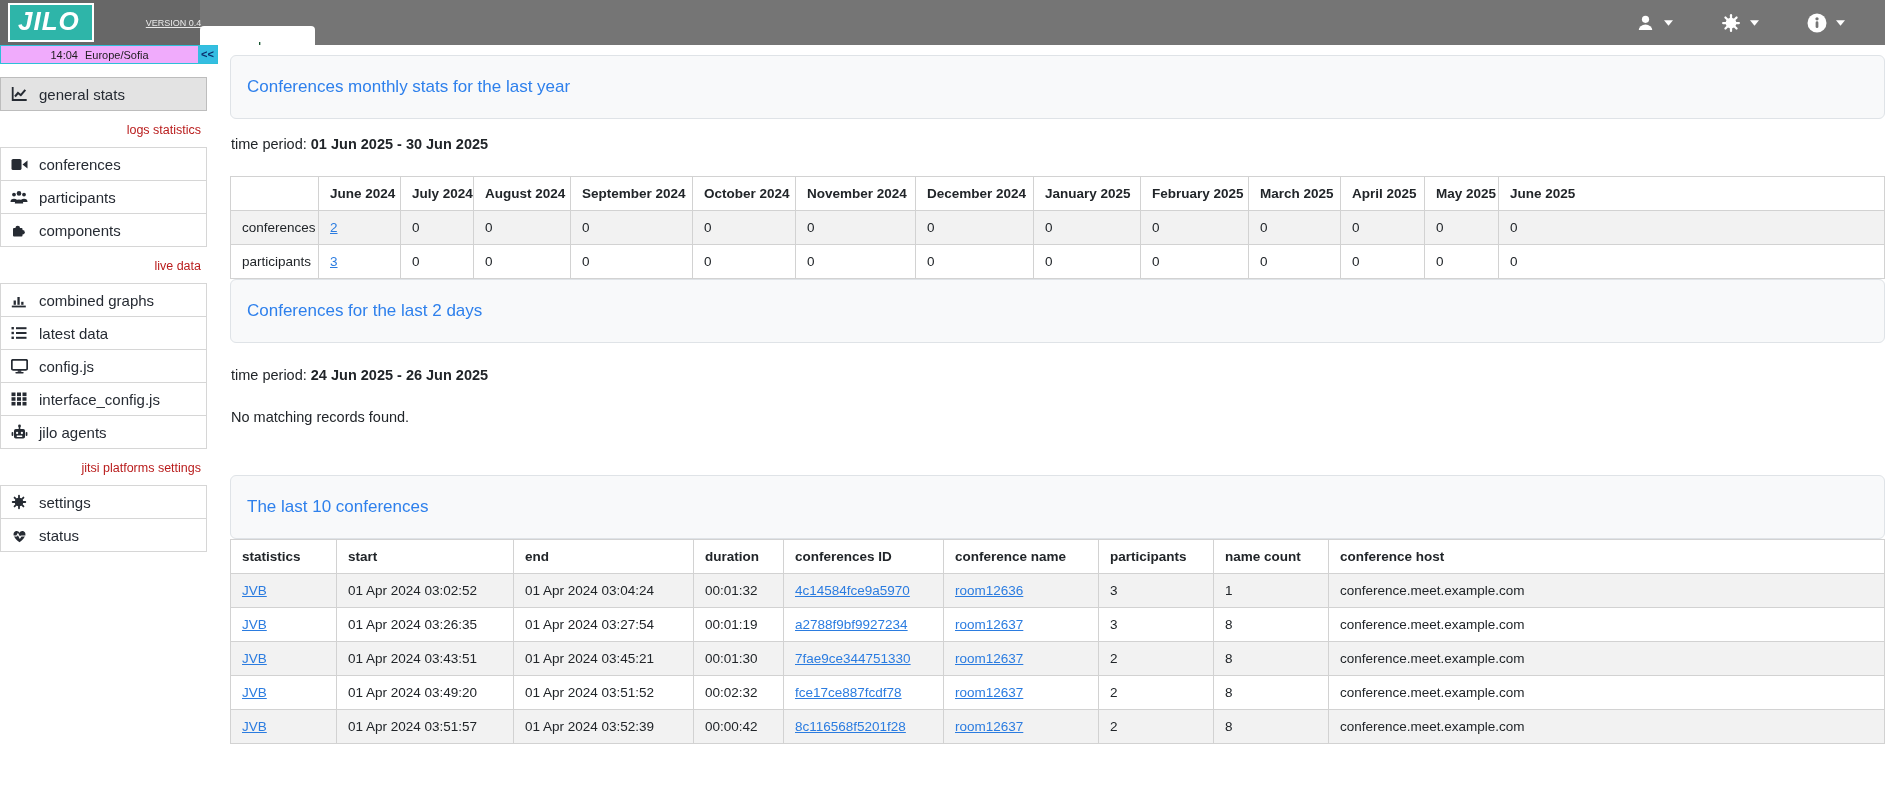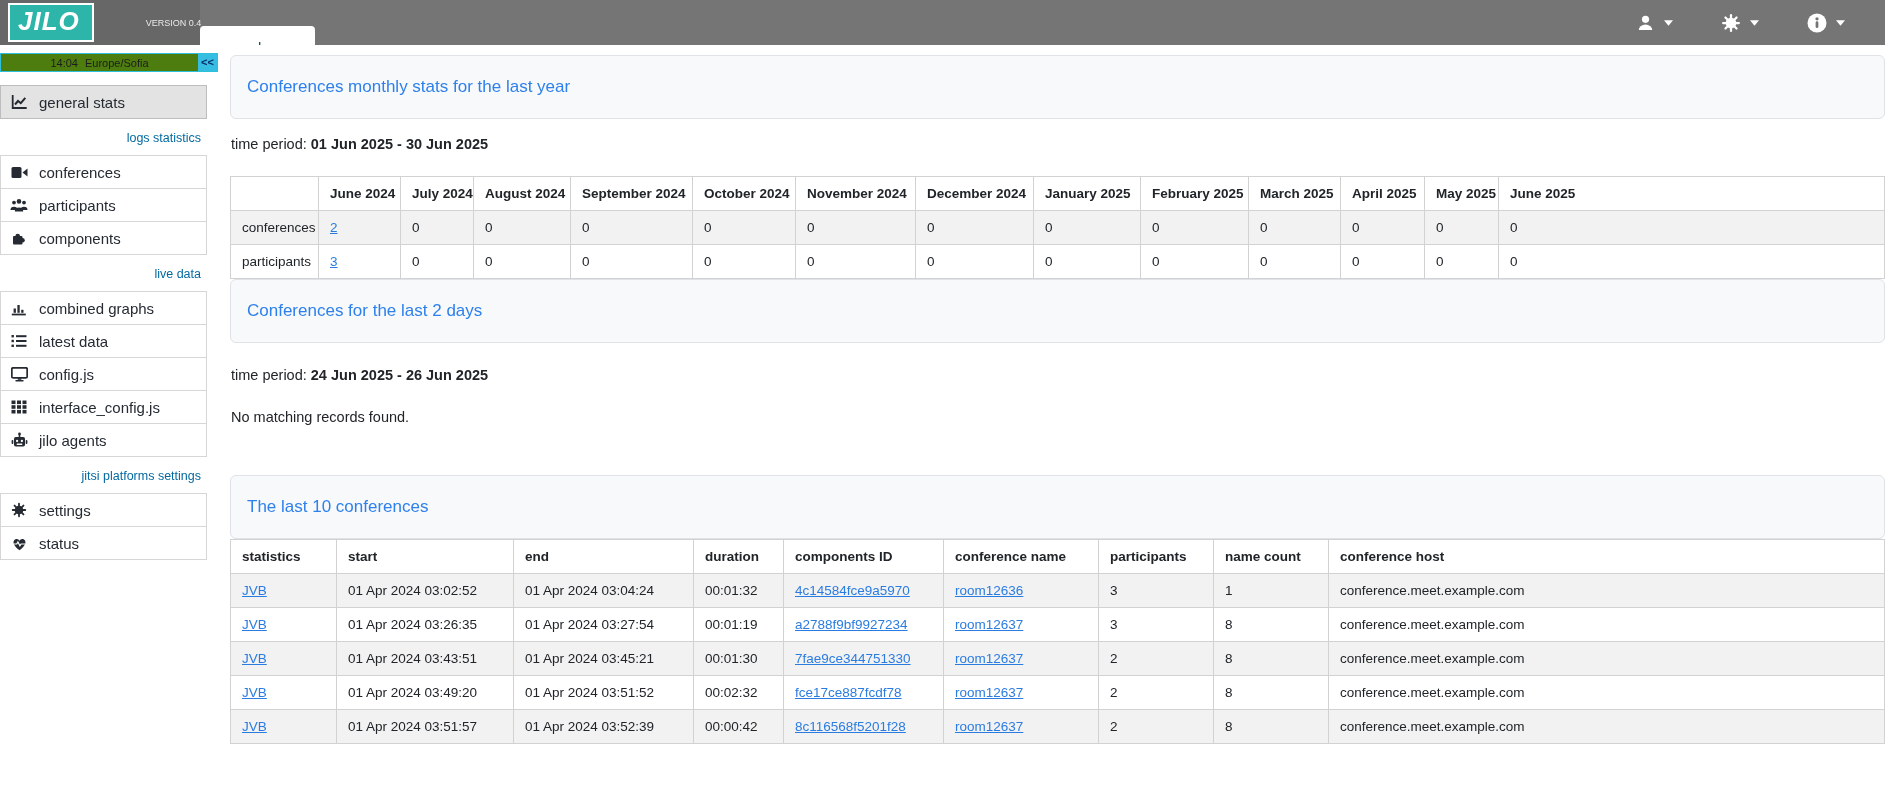--- a/index.html
+++ b/index.html
@@ -11,40 +11,40 @@
   }
   *{box-sizing:border-box;margin:0;padding:0;}
   html,body{width:1885px;height:809px;overflow:hidden;background:#fff;
     font-family:"Liberation Sans","DejaVu Sans",sans-serif;color:var(--text);}
 
   
   .topbar{position:absolute;left:0;top:0;width:1885px;height:45px;background:var(--bar-gray);display:flex;align-items:center;}
   .brand-area{width:200px;height:45px;background:var(--bar-gray-dark);display:flex;align-items:center;padding-left:8px;flex:0 0 auto;gap:44px;}
   .logo{background:var(--logo-teal);border:2px solid #fff;color:#fff;font-style:italic;font-weight:bold;
     font-size:26px;letter-spacing:1px;padding:1px 12px 4px 8px;line-height:30px;}
-  .version{color:#e9e9e9;font-size:9px;margin-left:8px;white-space:nowrap;}
+  .version{color:#e9e9e9;font-size:9px;margin-left:8px;white-space:nowrap;text-decoration:underline;}
   .tab{position:absolute;left:200px;top:2px;height:43px;width:115px;background:#fff;border-radius:4px 4px 0 0;
     display:flex;align-items:center;justify-content:center;font-size:15px;color:#14532d;cursor:default;margin-top:24px;}
   .topbar-right{margin-left:auto;display:flex;align-items:center;gap:48px;padding-right:40px;color:#fff;}
   .tb-menu{display:flex;align-items:center;gap:9px;cursor:pointer;}
   .tb-menu svg{display:block;}
 
   
   .sidebar{position:absolute;left:0;top:45px;width:218px;height:764px;background:#fff;}
-  .clock{margin-top:8px;height:19px;display:flex;align-items:stretch;border:1px solid var(--cyan-border);background:#4d7c0f;}
+  .clock{margin-top:0;height:19px;display:flex;align-items:stretch;border:1px solid var(--cyan-border);background:#f0abfc;}
   .clock-text{flex:1;display:flex;align-items:center;justify-content:center;gap:7px;font-size:11px;color:#1d1d1d;}
   .collapse-btn{width:19px;background:var(--cyan);border:none;color:#0b2d6b;font-weight:bold;font-size:11px;
     line-height:1;cursor:pointer;padding:0;font-family:inherit;}
   .nav{margin-top:13px;}
   .side-item{width:207px;height:34px;border:1px solid var(--item-border);background:#fff;display:flex;align-items:center;
     padding-left:9px;gap:11px;font-size:15px;color:#262b33;cursor:pointer;}
   .side-item + .side-item{margin-top:-1px;}
   .side-item.active{background:var(--active-item-bg);border-color:var(--active-item-border);}
   .side-item .icon{width:18px;height:17px;display:flex;align-items:center;justify-content:center;color:#262b33;flex:0 0 auto;}
-  .section-label{width:207px;text-align:right;padding-right:6px;font-size:12.5px;color:#0369a1;margin:12px 0 10px;}
+  .section-label{width:207px;text-align:right;padding-right:6px;font-size:12.5px;color:#b91c1c;margin:12px 0 10px;}
 
   
   .main{position:absolute;left:218px;top:45px;width:1667px;height:628px;background:#fff;padding:10px 0 0 12px;}
   .card-heading{background:var(--card-bg);border:1px solid var(--card-border);border-radius:6px;padding:20px 16px;}
   .card-heading h2{font-size:17px;font-weight:400;color:var(--heading-blue);line-height:22px;}
   .time-period{font-size:14.5px;margin-top:17px;padding-left:1px;}
   .time-period b{font-weight:bold;}
   .empty-msg{font-size:14.5px;margin-top:26px;padding-left:1px;}
   .mt-table{margin-top:24px;}
   .mt-card2{}
@@ -370,21 +370,21 @@
           <col style="width:115px">
           <col style="width:115px">
           <col>
       </colgroup>
       <thead>
         <tr>
           <th>statistics</th>
           <th>start</th>
           <th>end</th>
           <th>duration</th>
-          <th>components ID</th>
+          <th>conferences ID</th>
           <th>conference name</th>
           <th>participants</th>
           <th>name count</th>
           <th>conference host</th>
         </tr>
       </thead>
       <tbody>
         <tr class="stripe">
           <td><a>JVB</a></td>
           <td>01 Apr 2024 03:02:52</td>

